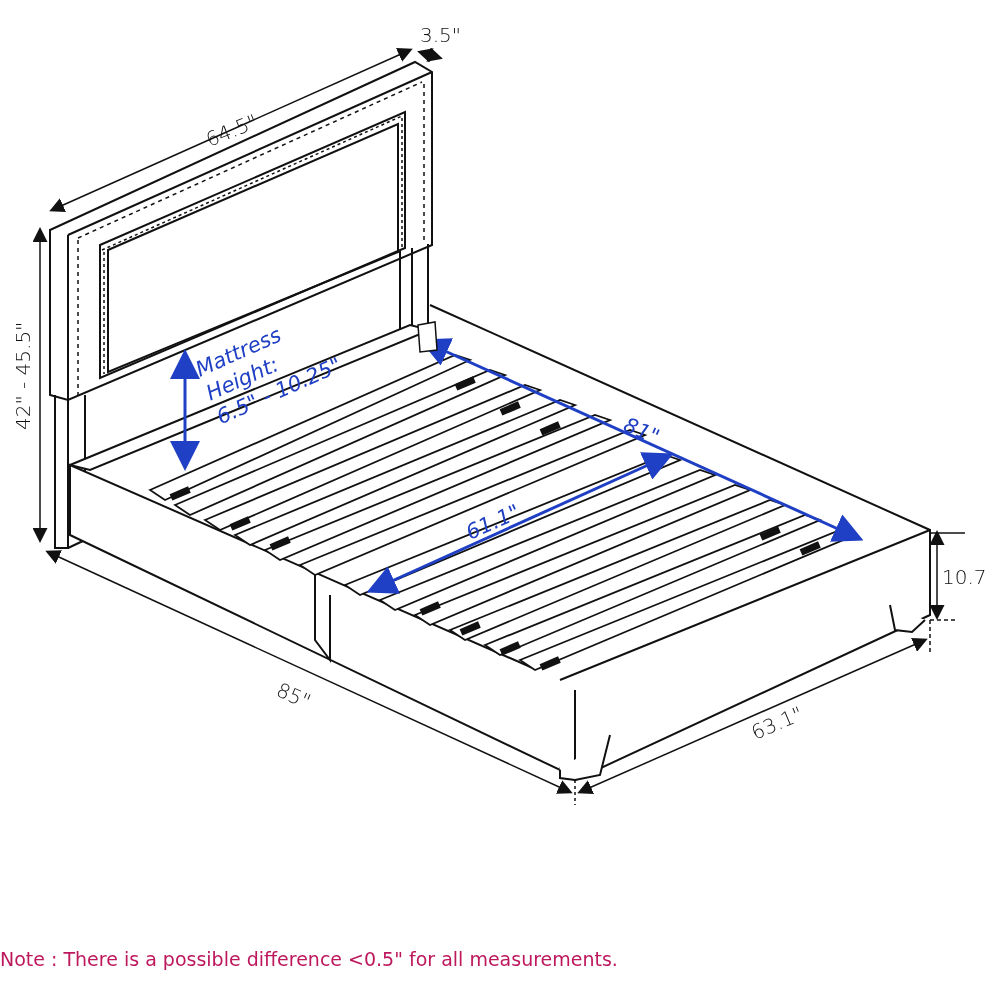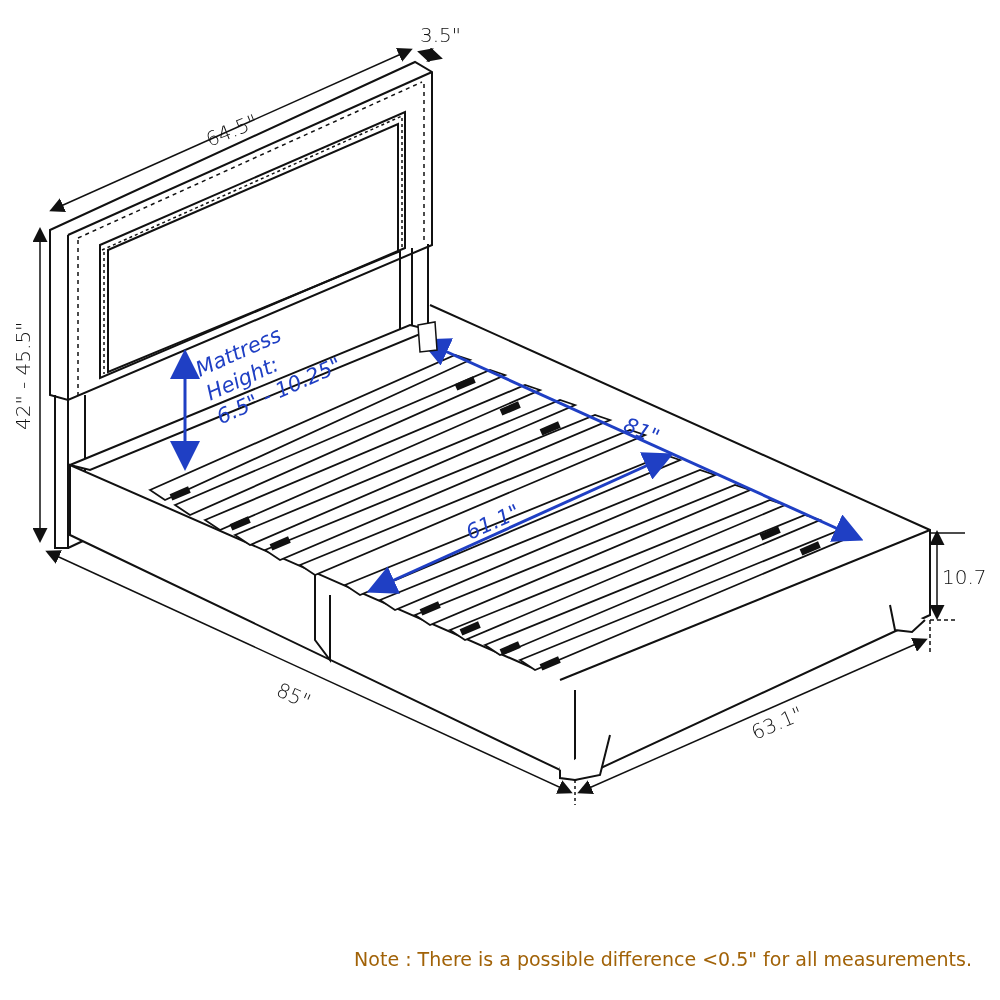--- a/index.html
+++ b/index.html
@@ -1,20 +1,20 @@
 <!DOCTYPE html>
 <html><head>
 <meta charset="utf-8">
 <style>
   html, body { margin: 0; padding: 0; background: #ffffff; }
   body { width: 1000px; height: 1000px; position: relative; overflow: hidden; font-family: "DejaVu Sans", sans-serif; }
   #diagram { position: absolute; left: 0; top: 0; width: 1000px; height: 1000px; }
   .dim { font-family: "DejaVu Sans", sans-serif; font-size: 20px; fill: #111; font-weight: 300; }
   .blue { fill: #1f3fc4; font-family: "DejaVu Sans", sans-serif; font-style: italic; font-size: 21px; }
-  .note { position: absolute; left: 0; top: 948px; width: 972px; text-align: right; font-size: 19px; color: #a16207; font-family: "DejaVu Sans", sans-serif; }
+  .note { position: absolute; left: 0; top: 948px; width: 972px; text-align: left; font-size: 19px; color: #be185d; font-family: "DejaVu Sans", sans-serif; }
 </style>
 </head>
 <body>
 
 <svg id="diagram" viewBox="0 0 1000 1000" xmlns="http://www.w3.org/2000/svg">
   <defs>
     <marker id="ah" markerWidth="10" markerHeight="10" refX="8" refY="5" orient="auto-start-reverse">
       <path d="M0,0 L10,5 L0,10 z" fill="#111"></path>
     </marker>
     <marker id="bh" markerWidth="10" markerHeight="10" refX="8" refY="5" orient="auto-start-reverse">

